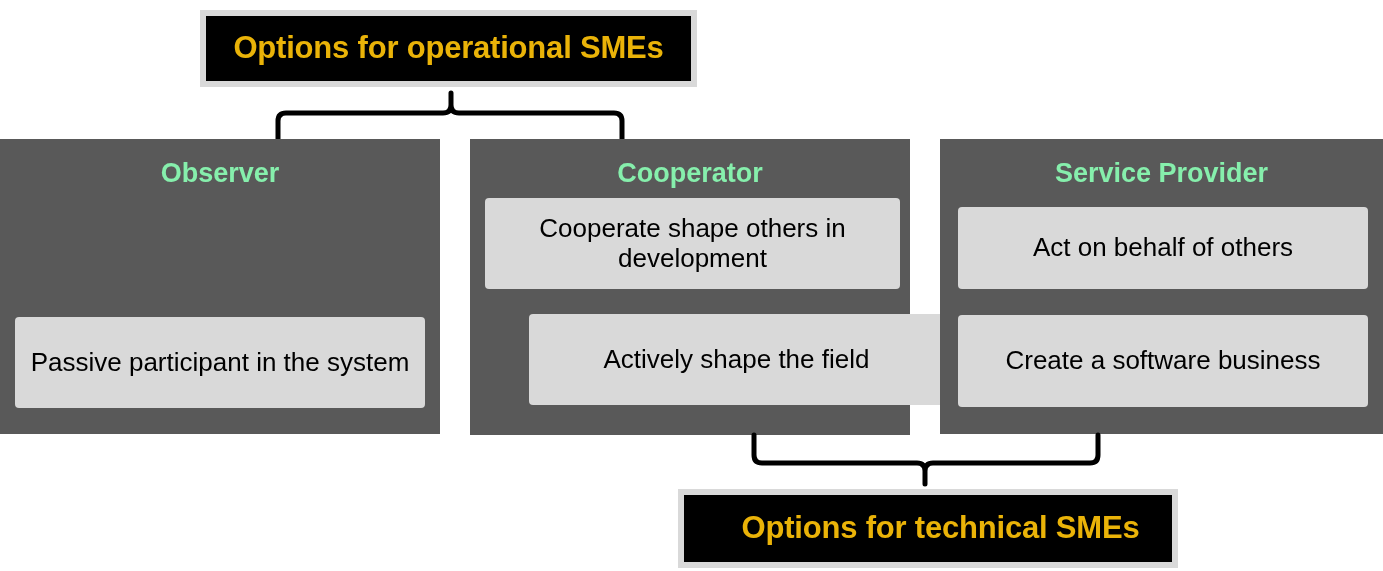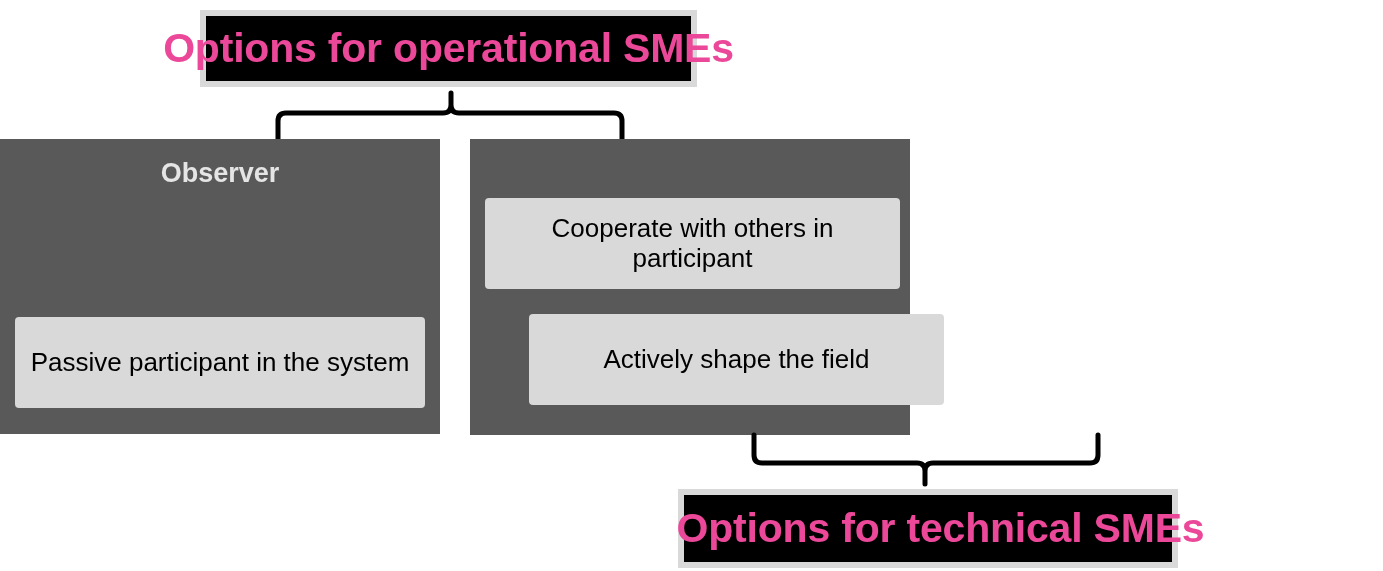--- a/index.html
+++ b/index.html
@@ -22,23 +22,23 @@
   .banner {
     position: absolute;
     background: #000000;
     border: 6px solid #d9d9d9;
     box-sizing: border-box;
     display: flex;
     align-items: center;
     justify-content: center;
   }
   .banner-label {
-    color: #ec4899;
+    color: #eab308;
     font-weight: bold;
-    font-size: 41px;
+    font-size: 31px;
     letter-spacing: -0.2px;
     line-height: 1.1;
     white-space: nowrap;
   }
   #banner-top {
     left: 200px;
     top: 10px;
     width: 497px;
     height: 77px;
   }
@@ -61,21 +61,21 @@
   #panel-observer        { left: 0px;   width: 440px; height: 295px; }
   #panel-cooperator      { left: 470px; width: 440px; height: 296px; }
   #panel-service-provider{ left: 940px; width: 443px; height: 295px; }
 
   .panel-title {
     position: absolute;
     top: 20px;
     left: 0;
     right: 0;
     text-align: center;
-    color: #e5e5e5;
+    color: #86efac;
     font-weight: bold;
     font-size: 27px;
     line-height: 1.1;
   }
 
   
   .item-box {
     position: absolute;
     background: #d9d9d9;
     border-radius: 4px;
@@ -136,30 +136,42 @@
   <div class="panel" id="panel-observer">
     <div class="panel-title">Observer</div>
 
 
     <div class="item-box" id="obs-item-1">
       <span class="item-label">Passive participant in the system</span>
     </div>
   </div>
 
   <div class="panel" id="panel-cooperator">
+    <div class="panel-title">Cooperator</div>
 
     <div class="item-box" id="coop-item-0">
-      <span class="item-label">Cooperate with others in participant</span>
+      <span class="item-label">Cooperate shape others in development</span>
     </div>
 
     <div class="item-box" id="coop-item-1">
       <span class="item-label">Actively shape the field</span>
     </div>
   </div>
 
+  <div class="panel" id="panel-service-provider">
+    <div class="panel-title">Service Provider</div>
+
+    <div class="item-box" id="svc-item-0">
+      <span class="item-label">Act on behalf of others</span>
+    </div>
+
+    <div class="item-box" id="svc-item-1">
+      <span class="item-label">Create a software business</span>
+    </div>
+  </div>
 
   <svg class="brace" id="brace-bottom" viewBox="0 0 372 56" width="372" height="56">
     <path d="M 13 3
              L 13 23
              Q 13 31 21 31
              L 176 31
              Q 184 31 184 39
              L 184 52
              L 184 39
              Q 184 31 192 31

